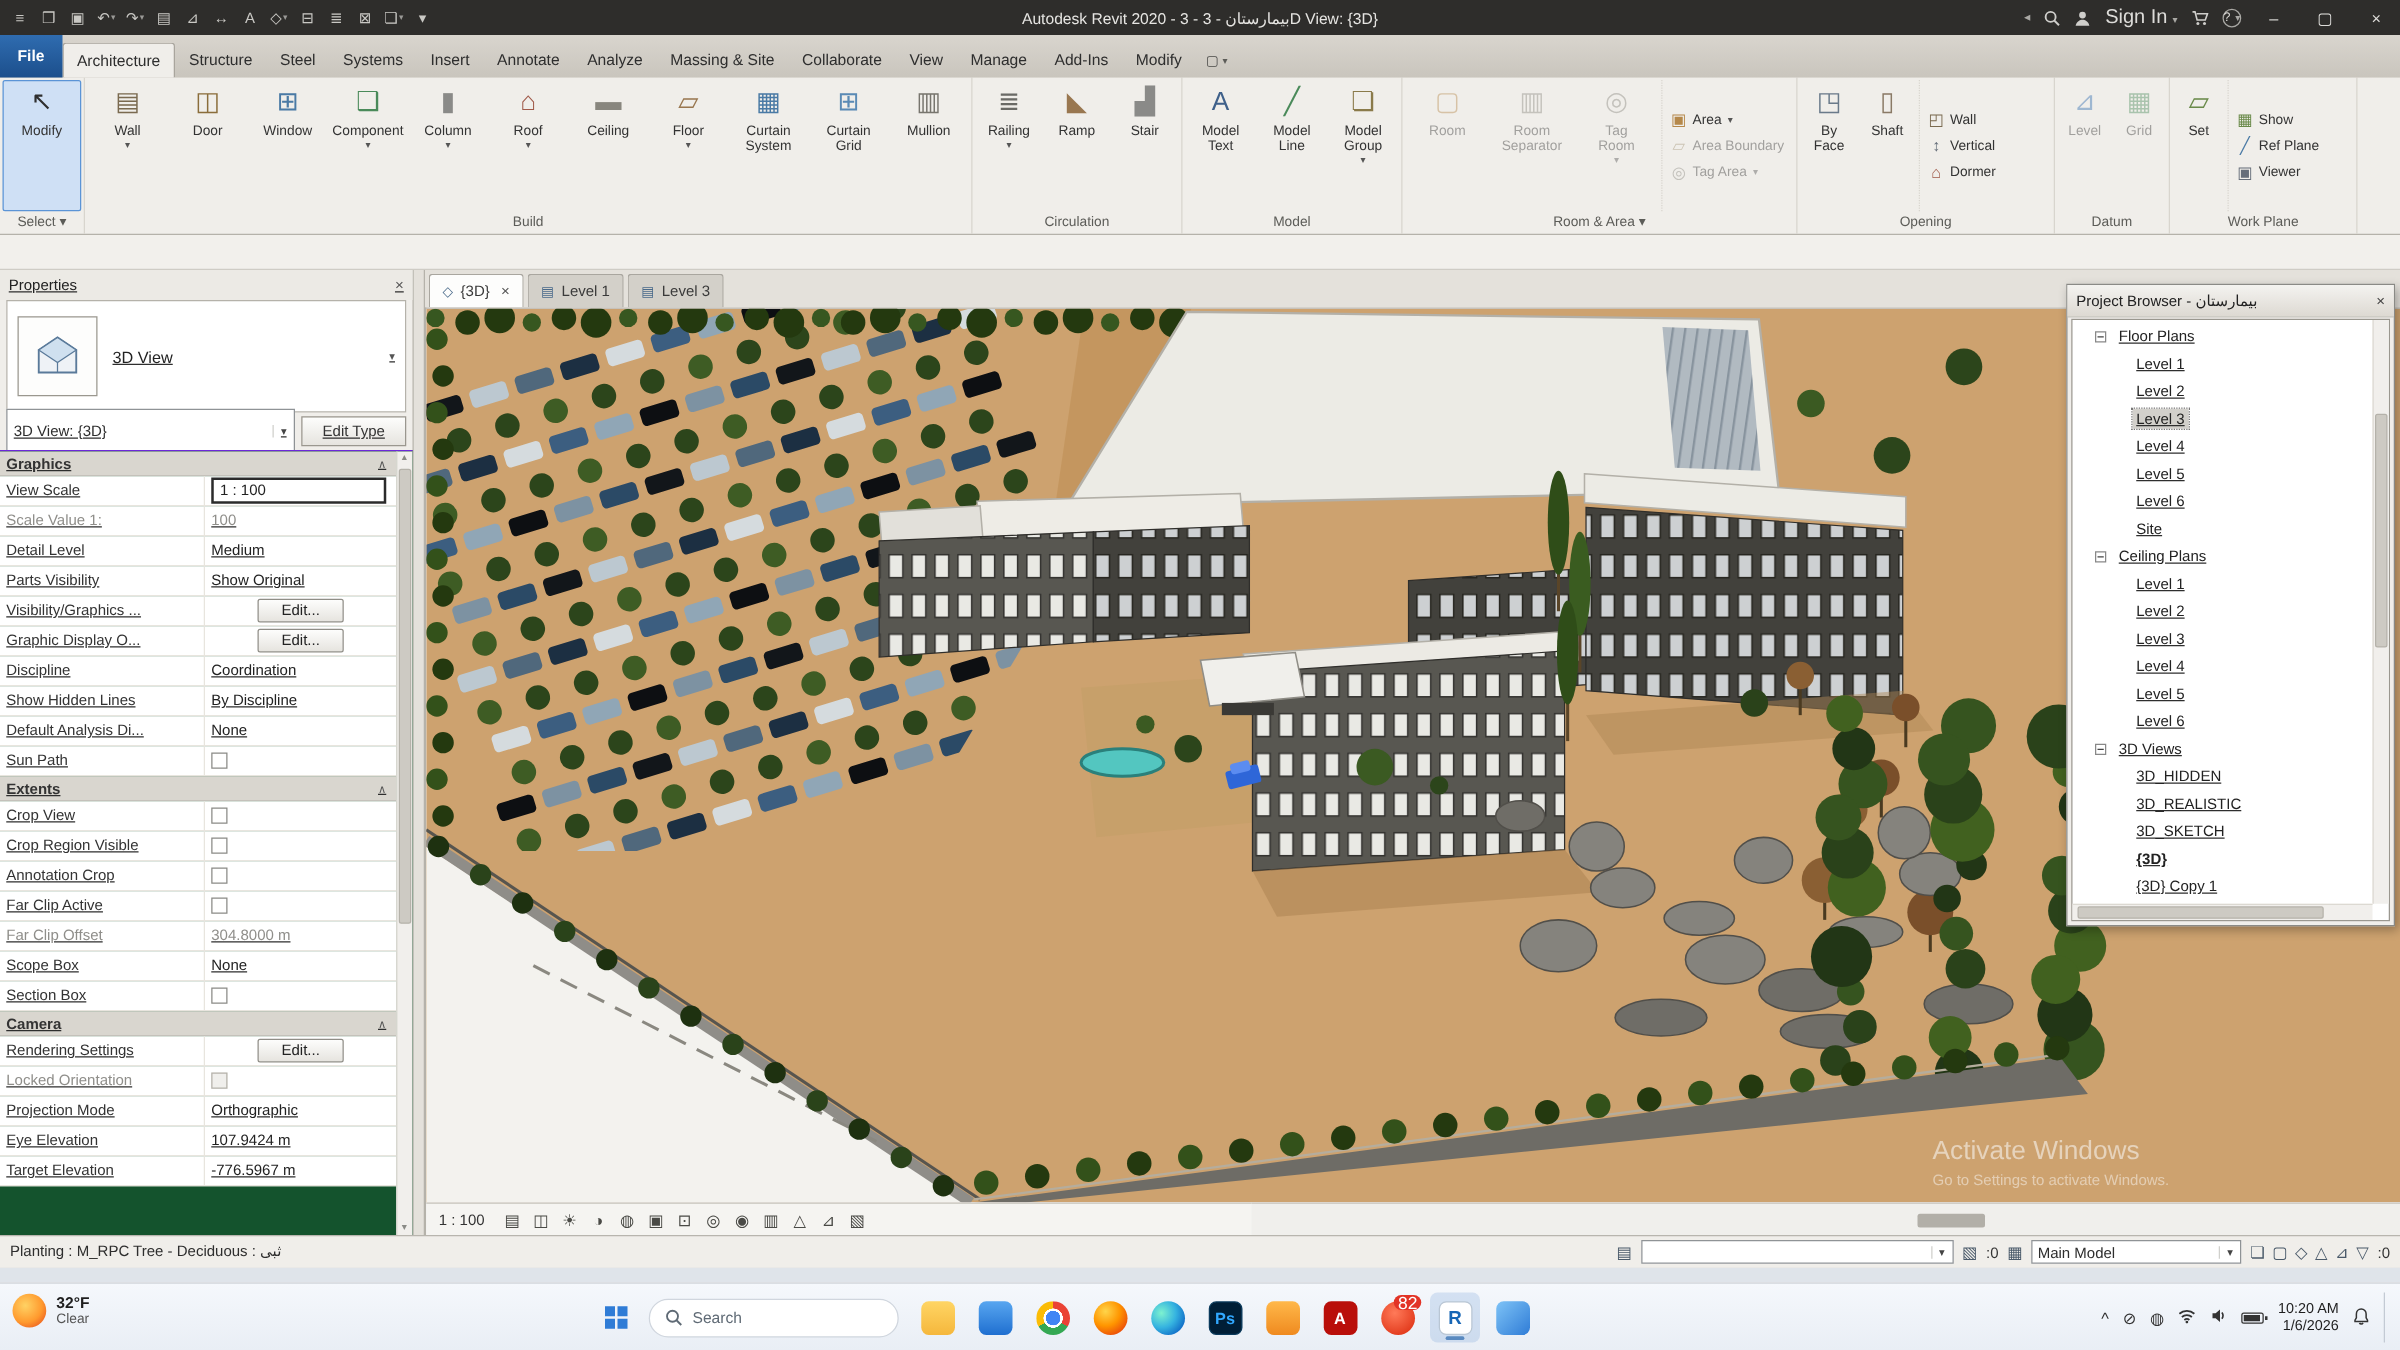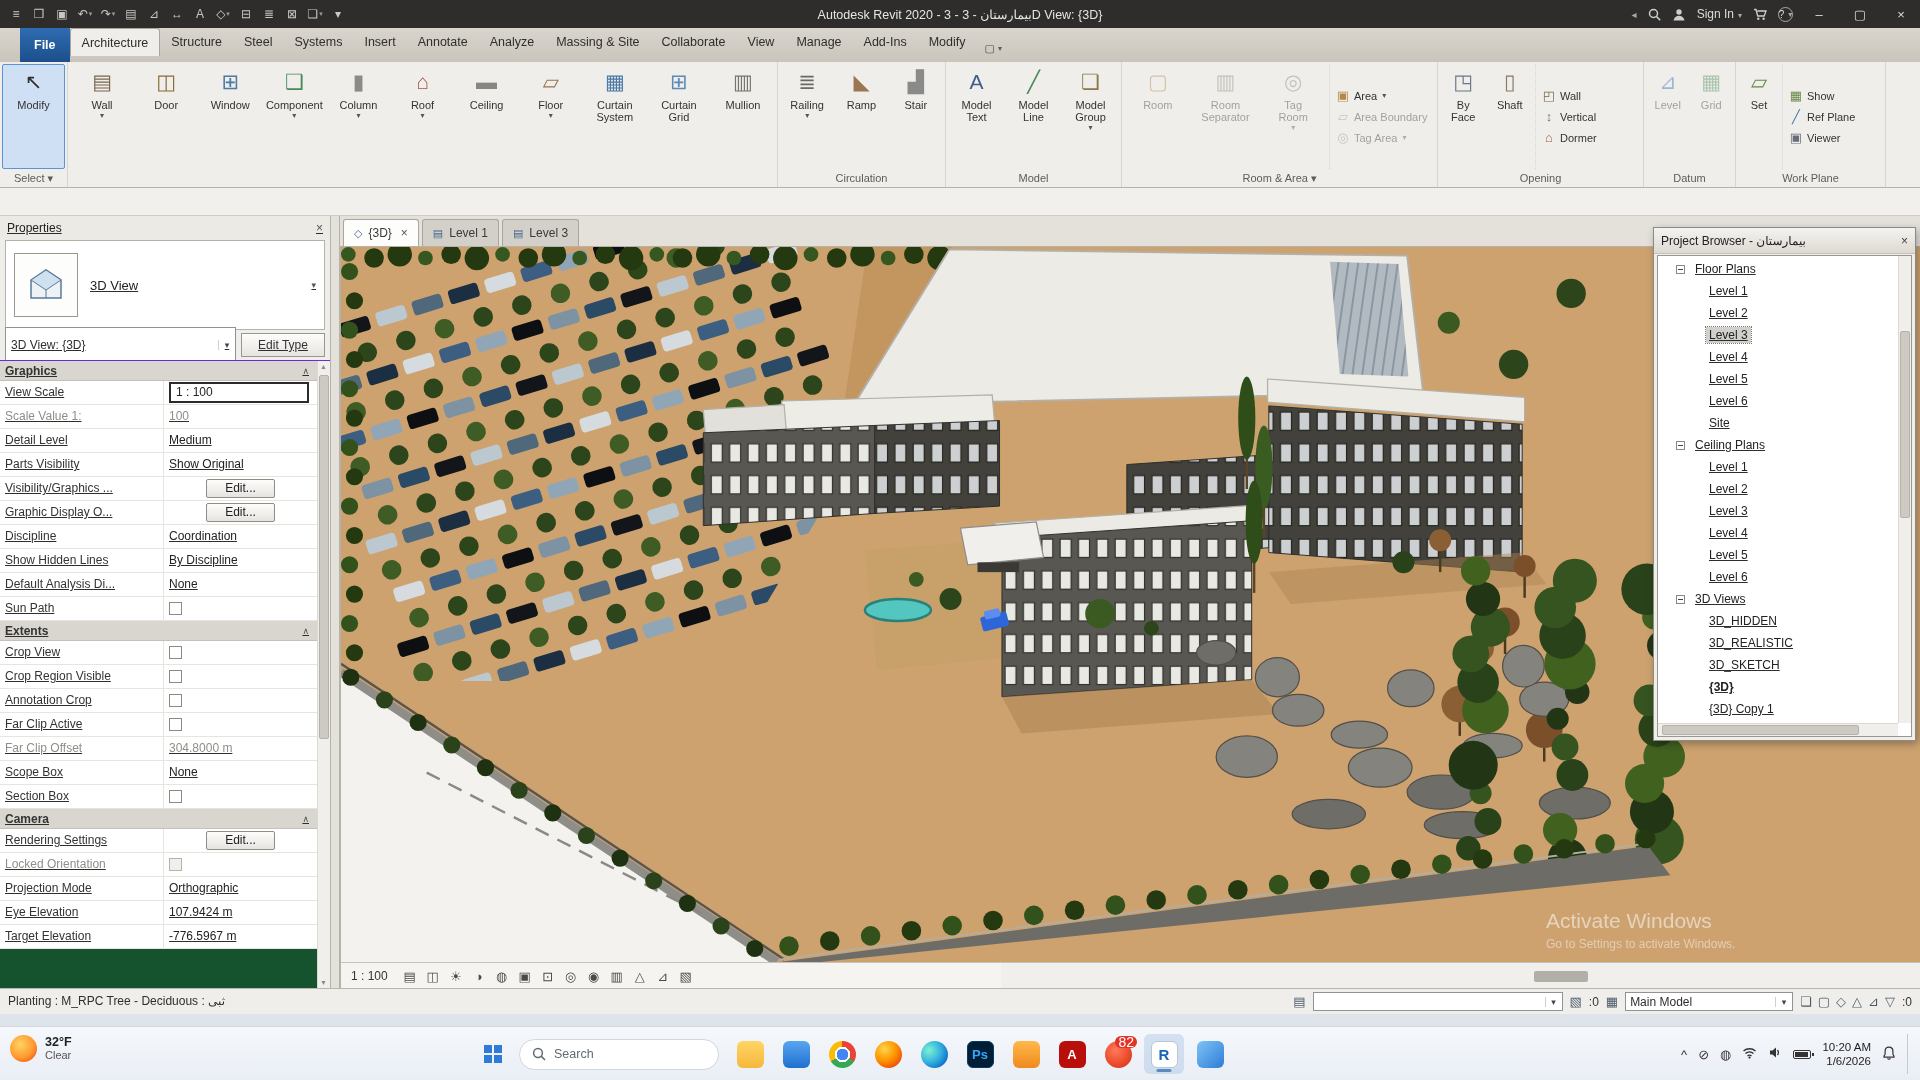--- a/index.html
+++ b/index.html
@@ -8,28 +8,28 @@
 
   
   .titlebar{position:absolute;left:0;top:0;width:100%;height:28px;background:#2e2d2b;display:flex;align-items:center;color:#d8d7d4;z-index:40;}
   .qat{display:flex;align-items:center;gap:1px;padding-left:5px;}
   .qat-btn{min-width:22px;height:22px;display:flex;align-items:center;justify-content:center;font-size:12px;color:#c9c8c4;}
   .qat-btn.arrow::after{content:"▾";font-size:7px;margin-left:1px;color:#9a9996;}
   .tb-title{position:absolute;left:50%;transform:translateX(-50%);font-size:12.5px;color:#e6e5e2;white-space:nowrap;}
   .title-right{position:absolute;right:0;top:0;height:28px;display:flex;align-items:center;gap:11px;padding-right:4px;}
   .tr-caret{font-size:10px;color:#a9a8a4;}
   .tr-icon{display:flex;align-items:center;}
-  .tr-signin{font-size:12px;color:#dddcd9;}
+  .tr-signin{font-size:16px;color:#dddcd9;}
   .has-caret::after{content:"▾";font-size:8px;margin-left:4px;color:#a9a8a4;}
   .tr-help{width:15px;height:15px;border:1px solid #a9a8a4;border-radius:50%;display:inline-flex;align-items:center;justify-content:center;font-size:10px;color:#dddcd9;}
   .win-btn{width:30px;height:28px;display:flex;align-items:center;justify-content:center;font-size:13px;color:#dddcd9;}
 
   
   .tabrow{position:absolute;top:28px;left:0;width:100%;height:34px;background:linear-gradient(#d9d5ce,#c9c5bd);display:flex;align-items:flex-end;z-index:39;}
-  .rtabs{display:flex;align-items:flex-start;height:100%;margin-left:20px;}
+  .rtabs{display:flex;align-items:flex-end;height:100%;}
   .rtab{padding:0 11px;height:28px;line-height:28px;font-size:12.5px;color:#2e2e2e;white-space:nowrap;}
   .rtab.file{background:linear-gradient(#2f6cb0,#1c4f8c);color:#fff;height:34px;line-height:34px;padding:0 14px;font-weight:bold;}
   .rtab.active{background:#f0eeea;border:1px solid #a9a59d;border-bottom:none;border-radius:3px 3px 0 0;}
   .tab-extra{display:flex;align-items:center;gap:3px;margin-left:8px;color:#4a4a48;font-size:11px;padding-bottom:7px;}
   .tab-extra .caret{font-size:8px;color:#5c5c58;}
 
   
   .ribbon{position:absolute;top:62px;left:0;width:100%;height:126px;background:#f0eeea;border-bottom:1px solid #b5b2aa;display:flex;z-index:38;}
   .rpanel{flex:0 0 auto;border-right:1px solid #d8d5ce;display:flex;flex-direction:column;}
   .rbody{flex:1;display:flex;padding:2px 2px 0;}
@@ -392,20 +392,21 @@
 
           </div>
 
           <div class="rbtn" style="--c: #77756e;">
             <span class="ricon">▥</span>
             <span class="rlabel">Mullion</span>
 
           </div>
 
       </div>
+      <div class="rlabelbar">Build</div>
     </div>
 
     <div class="rpanel p-circ">
       <div class="rbody">
 
           <div class="rbtn arrow" style="--c: #6a6a66;">
             <span class="ricon">≣</span>
             <span class="rlabel">Railing</span>
             <span class="rarrow">▾</span>
           </div>

